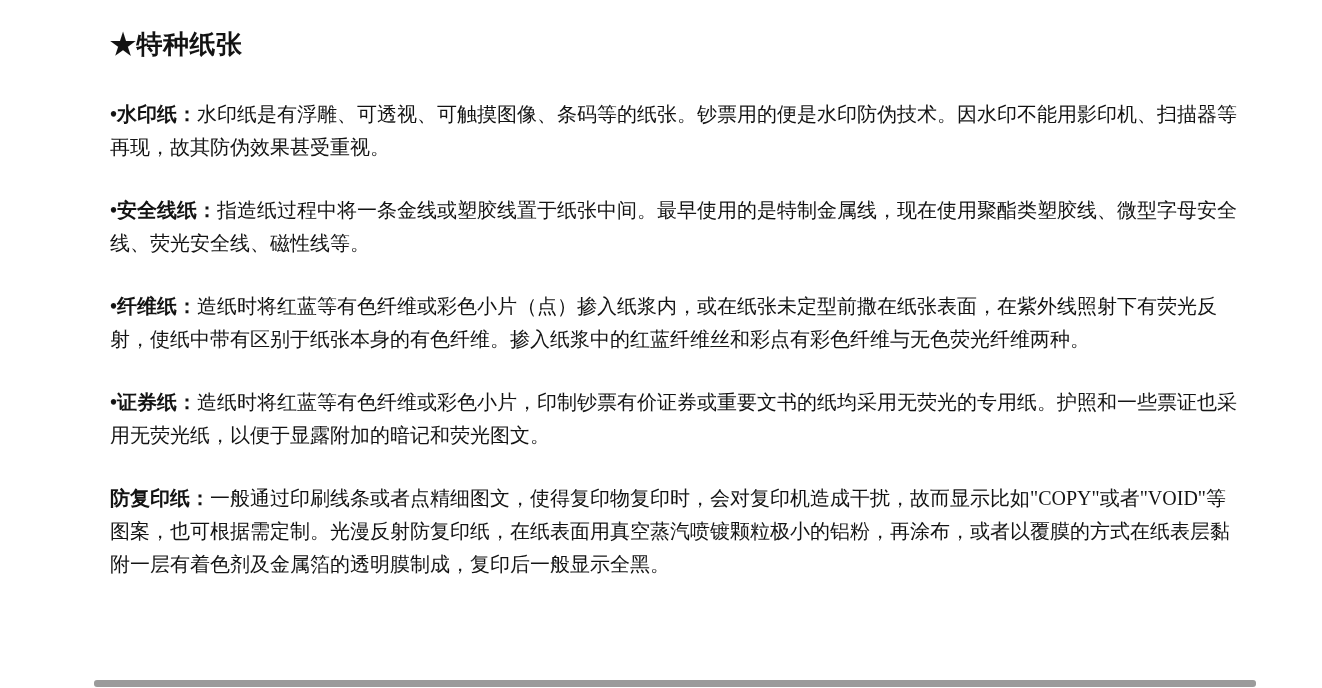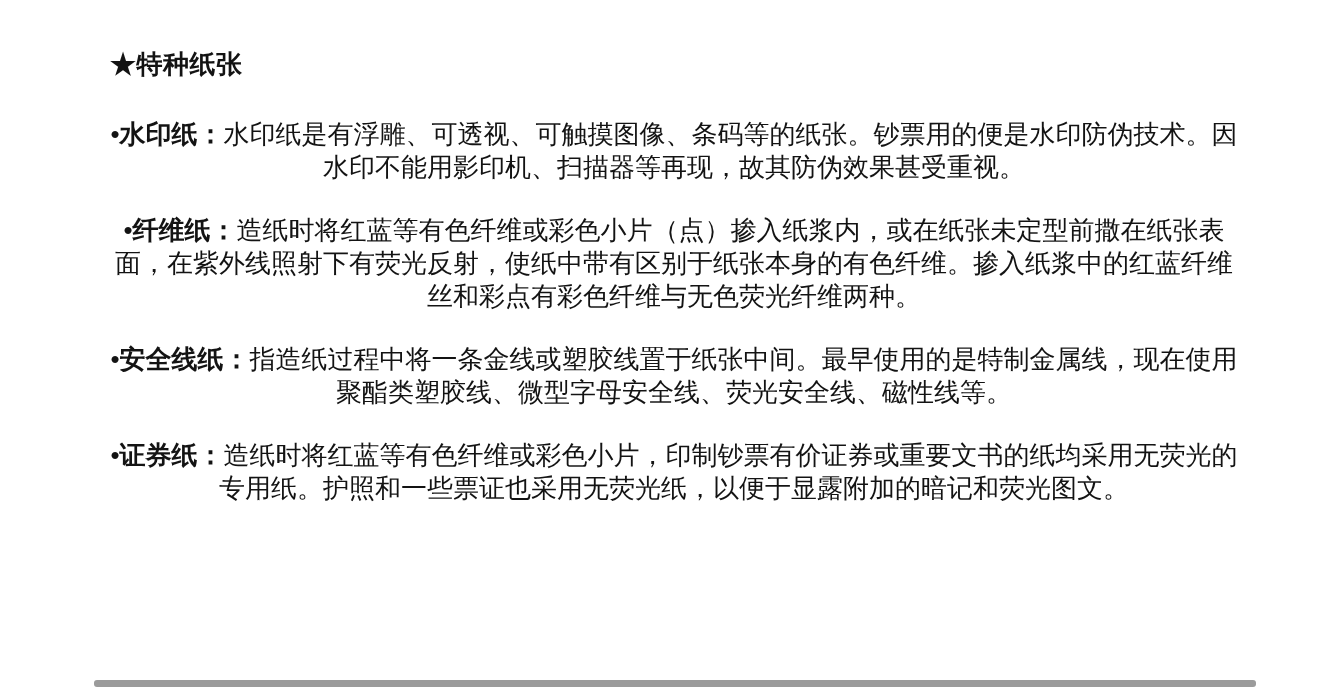--- a/index.html
+++ b/index.html
@@ -7,36 +7,36 @@
     width: 1322px;
     height: 688px;
     background: #ffffff;
     font-family: "Liberation Serif", "DejaVu Serif", serif;
     overflow: hidden;
   }
   .page {
     position: relative;
     width: 1322px;
     height: 688px;
-    padding: 48px 95px 0 110px;
+    padding: 28px 95px 0 110px;
     color: #131313;
   }
   .doc-title {
     font-size: 26px;
     font-weight: bold;
     line-height: 33px;
     margin-bottom: 37px;
     letter-spacing: 0.5px;
   }
   .para {
     width: 1128px;
-    font-size: 26px;
+    font-size: 20px;
     line-height: 33px;
     margin-bottom: 30px;
-    text-align: center;
+    text-align: left;
     word-break: break-all;
   }
   .para .bullet {
     font-weight: bold;
   }
   .para .label {
     font-weight: bold;
   }
   .para .body-text {
     font-weight: normal;
@@ -56,27 +56,30 @@
 
 <div class="page">
 
   <div class="doc-title">★特种纸张</div>
 
   <div class="para">
     <span class="bullet">•</span><span class="label">水印纸：</span><span class="body-text">水印纸是有浮雕、可透视、可触摸图像、条码等的纸张。钞票用的便是水印防伪技术。因水印不能用影印机、扫描器等再现，故其防伪效果甚受重视。</span>
   </div>
 
   <div class="para">
-    <span class="bullet">•</span><span class="label">纤维纸：</span><span class="body-text">造纸时将红蓝等有色纤维或彩色小片（点）掺入纸浆内，或在纸张未定型前撒在纸张表面，在紫外线照射下有荧光反射，使纸中带有区别于纸张本身的有色纤维。掺入纸浆中的红蓝纤维丝和彩点有彩色纤维与无色荧光纤维两种。</span>
+    <span class="bullet">•</span><span class="label">安全线纸：</span><span class="body-text">指造纸过程中将一条金线或塑胶线置于纸张中间。最早使用的是特制金属线，现在使用聚酯类塑胶线、微型字母安全线、荧光安全线、磁性线等。</span>
   </div>
 
   <div class="para">
-    <span class="bullet">•</span><span class="label">安全线纸：</span><span class="body-text">指造纸过程中将一条金线或塑胶线置于纸张中间。最早使用的是特制金属线，现在使用聚酯类塑胶线、微型字母安全线、荧光安全线、磁性线等。</span>
+    <span class="bullet">•</span><span class="label">纤维纸：</span><span class="body-text">造纸时将红蓝等有色纤维或彩色小片（点）掺入纸浆内，或在纸张未定型前撒在纸张表面，在紫外线照射下有荧光反射，使纸中带有区别于纸张本身的有色纤维。掺入纸浆中的红蓝纤维丝和彩点有彩色纤维与无色荧光纤维两种。</span>
   </div>
 
   <div class="para">
     <span class="bullet">•</span><span class="label">证券纸：</span><span class="body-text">造纸时将红蓝等有色纤维或彩色小片，印制钞票有价证券或重要文书的纸均采用无荧光的专用纸。护照和一些票证也采用无荧光纸，以便于显露附加的暗记和荧光图文。</span>
   </div>
 
+  <div class="para">
+    <span class="bullet"></span><span class="label">防复印纸：</span><span class="body-text">一般通过印刷线条或者点精细图文，使得复印物复印时，会对复印机造成干扰，故而显示比如"COPY"或者"VOID"等图案，也可根据需定制。光漫反射防复印纸，在纸表面用真空蒸汽喷镀颗粒极小的铝粉，再涂布，或者以覆膜的方式在纸表层黏附一层有着色剂及金属箔的透明膜制成，复印后一般显示全黑。</span>
+  </div>
 
   <div class="h-scrollbar"></div>
 
 </div>
 
 </body></html>

